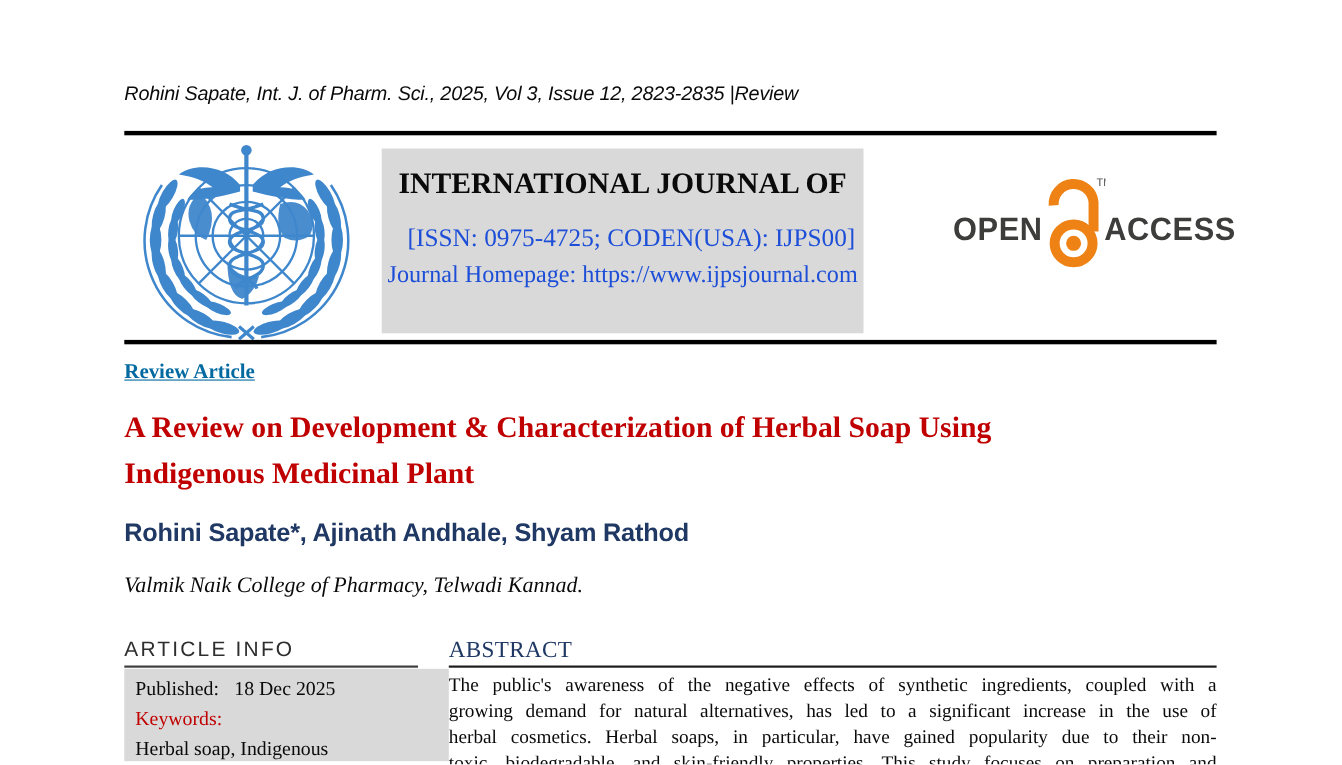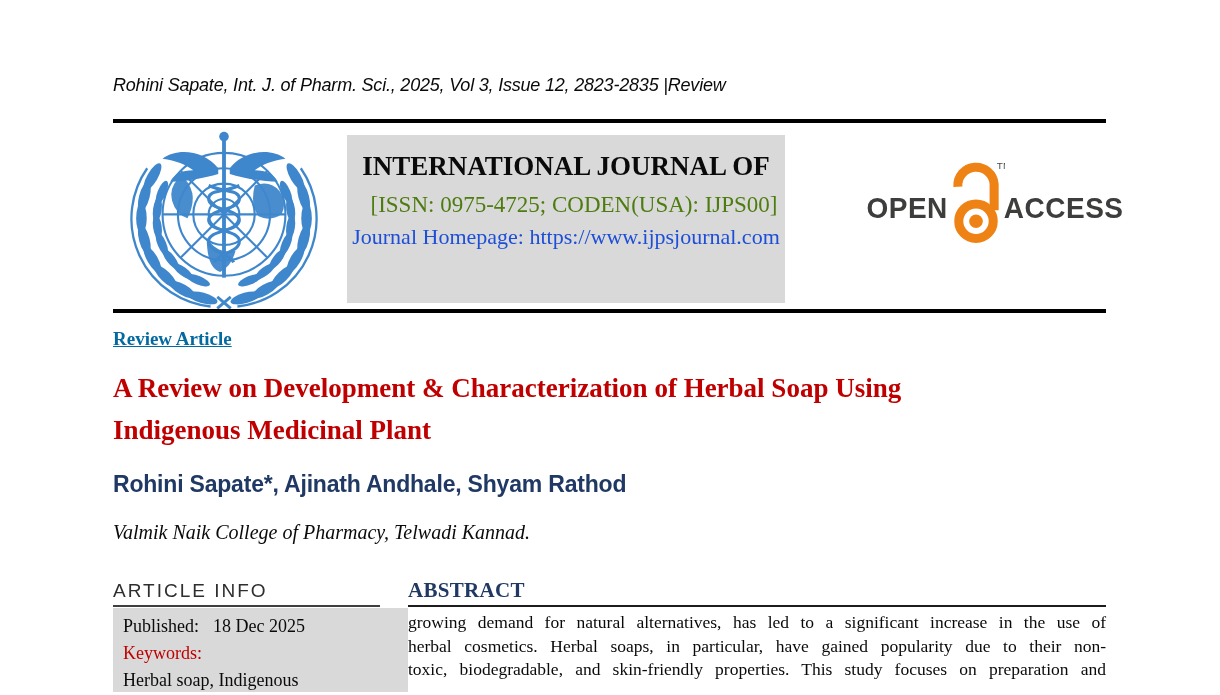--- a/index.html
+++ b/index.html
@@ -23,21 +23,21 @@
   }
   .rule{position:absolute;left:113px;width:993px;height:4px;background:#000;}
   .rule-top{top:119px;}
   .rule-mid{top:309px;z-index:5;}
   .logo{position:absolute;left:116px;top:126px;width:216px;height:192px;}
   .mast-box{
     position:absolute;left:347px;top:135px;width:438px;height:168px;
     background:var(--box-gray);text-align:center;padding-top:13px;
   }
   .jt{font-weight:bold;font-size:27px;line-height:37px;color:#0a0a0a;}
-  .issn{font-size:23px;margin-top:7px;color:#4d7c0f;padding-left:16px;}
+  .issn{font-size:23px;margin-top:19px;color:#1d4ed8;padding-left:16px;}
   .home{font-size:22px;margin-top:6px;color:#1d4ed8;}
   .oa{
     position:absolute;left:876px;top:150px;width:238px;height:118px;
     display:flex;align-items:center;justify-content:center;
   }
   .oa-word{
     font-family:"Liberation Sans",sans-serif;font-weight:bold;font-size:28px;
     color:#3d3d3c;letter-spacing:0.5px;transform:scaleY(1.05);
   }
   .oa-lock{width:58px;height:104px;margin:-10px -1px 0 -1px;flex:0 0 auto;}
@@ -62,21 +62,21 @@
     letter-spacing:2px;color:#2e2e2e;
   }
   .ai-rule{position:absolute;left:113px;top:605px;width:267px;height:2px;background:#3f3f3f;}
   .ai-box{
     position:absolute;left:113px;top:608px;width:295px;height:84px;
     background:var(--box-gray);padding:5px 10px 0 10px;
     font-size:18px;line-height:27px;color:#0a0a0a;
   }
   .kw-label{color:var(--title-red);}
   .ab-head{
-    position:absolute;left:408px;top:578px;font-weight:bold;font-size:21px;
+    position:absolute;left:408px;top:578px;font-weight:normal;font-size:21px;
     color:var(--navy);letter-spacing:0.3px;
   }
   .ab-rule{position:absolute;left:408px;top:605px;width:698px;height:2px;background:#1c1c1c;}
   .ab-text{
     position:absolute;left:408px;top:611px;width:698px;
     font-size:17.5px;line-height:23.6px;color:#0a0a0a;
   }
   .abs-line{text-align:justify;text-align-last:justify;white-space:nowrap;}
 </style>
 </head>
@@ -192,18 +192,19 @@
     <div>
       <span>Published:</span><span style="display:inline-block;width:14px;"></span><span>18 Dec 2025</span>
     </div>
     <div class="kw-label">Keywords:</div>
     <div>Herbal soap, Indigenous</div>
   </div>
 
   <div class="ab-head">ABSTRACT</div>
   <div class="ab-rule"></div>
   <div class="ab-text">
+    <div class="abs-line">The public's awareness of the negative effects of synthetic ingredients, coupled with a</div>
     <div class="abs-line">growing demand for natural alternatives, has led to a significant increase in the use of</div>
     <div class="abs-line">herbal cosmetics. Herbal soaps, in particular, have gained popularity due to their non-</div>
     <div class="abs-line">toxic, biodegradable, and skin-friendly properties. This study focuses on preparation and</div>
   </div>
 
 </div>
 
 </body></html>

